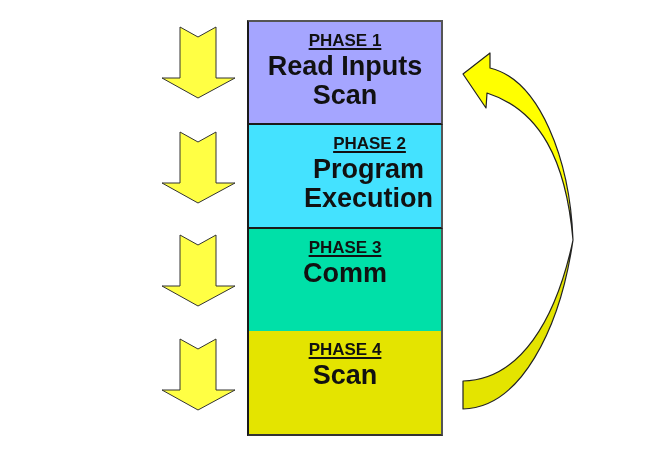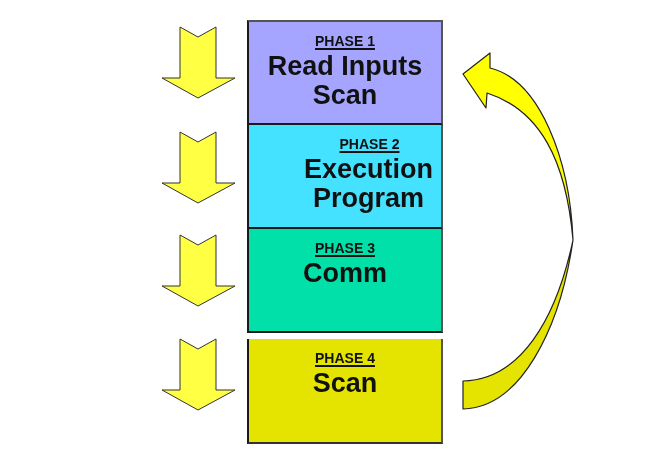--- a/index.html
+++ b/index.html
@@ -2,27 +2,27 @@
 <html><head>
 <meta charset="utf-8">
 <style>
   html, body { margin: 0; padding: 0; background: #ffffff; }
   body { width: 663px; height: 452px; position: relative; overflow: hidden;
          font-family: "Liberation Sans", sans-serif; }
   #diagram { position: absolute; left: 0; top: 0; }
   .phase { position: absolute; left: 247px; width: 196px; box-sizing: border-box;
            border-left: 2px solid #1a1a1a; border-right: 2px solid #555555;
            text-align: center; color: #111111; font-weight: bold; }
-  .phase .title { display: block; font-size: 14px; line-height: 22px; text-decoration: underline;
+  .phase .title { display: block; font-size: 17px; line-height: 22px; text-decoration: underline;
                   text-decoration-thickness: 2px; text-underline-offset: 2px; margin-top: 8px; }
   .phase .line { display: block; font-size: 27px; line-height: 29px; }
   #phase-1 { top: 20px; height: 105px; border-top: 2px solid #555555; border-bottom: 2px solid #1a1a1a; }
   #phase-2 { top: 125px; height: 104px; border-bottom: 2px solid #1a1a1a; padding-left: 37px; }
   #phase-3 { top: 229px; height: 104px; border-bottom: 2px solid #1a1a1a; }
-  #phase-4 { top: 339px; height: 105px; border-bottom: 2px solid #333333; }
+  #phase-4 { top: 331px; height: 105px; border-bottom: 2px solid #333333; }
   #phase-2 .title { margin-left: 12px; }
   #phase-2 .line { margin-left: 10px; }
 </style>
 </head>
 <body>
 
 <svg id="diagram" width="663" height="452">
   <defs>
     <linearGradient id="loopGrad" x1="0" y1="0" x2="0" y2="1">
       <stop offset="0" stop-color="#ffff00"></stop>
@@ -45,22 +45,22 @@
            C556,320 520,380 463,381 Z"></path>
 </svg>
 
 <div class="phase" id="phase-1" style="background: rgb(165, 165, 255);">
   <span class="title">PHASE 1</span>
   <span class="line">Read Inputs</span>
   <span class="line">Scan</span>
 </div>
 <div class="phase" id="phase-2" style="background: rgb(68, 226, 255);">
   <span class="title">PHASE 2</span>
+  <span class="line">Program</span>
   <span class="line">Execution</span>
-  <span class="line">Program</span>
 </div>
 <div class="phase" id="phase-3" style="background: rgb(0, 224, 168);">
   <span class="title">PHASE 3</span>
   <span class="line">Comm</span>
 </div>
 <div class="phase" id="phase-4" style="background: rgb(228, 228, 0);">
   <span class="title">PHASE 4</span>
   <span class="line">Scan</span>
 </div>
 

